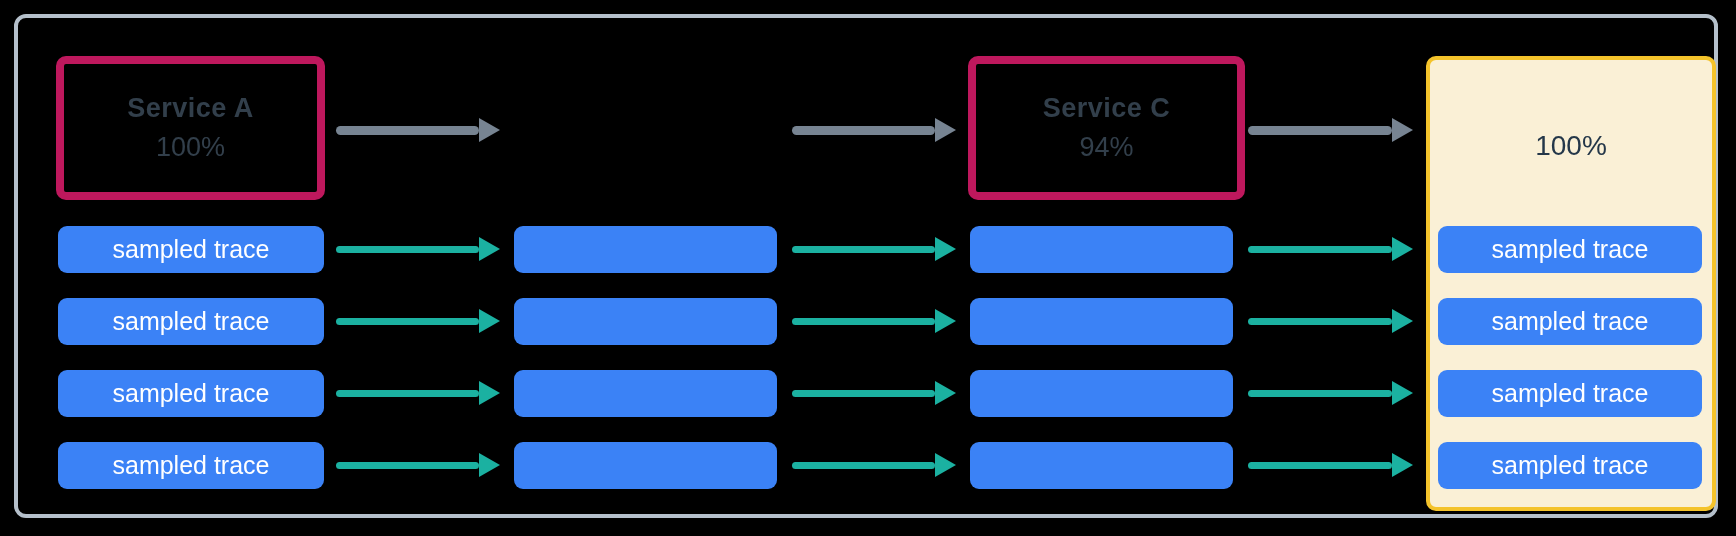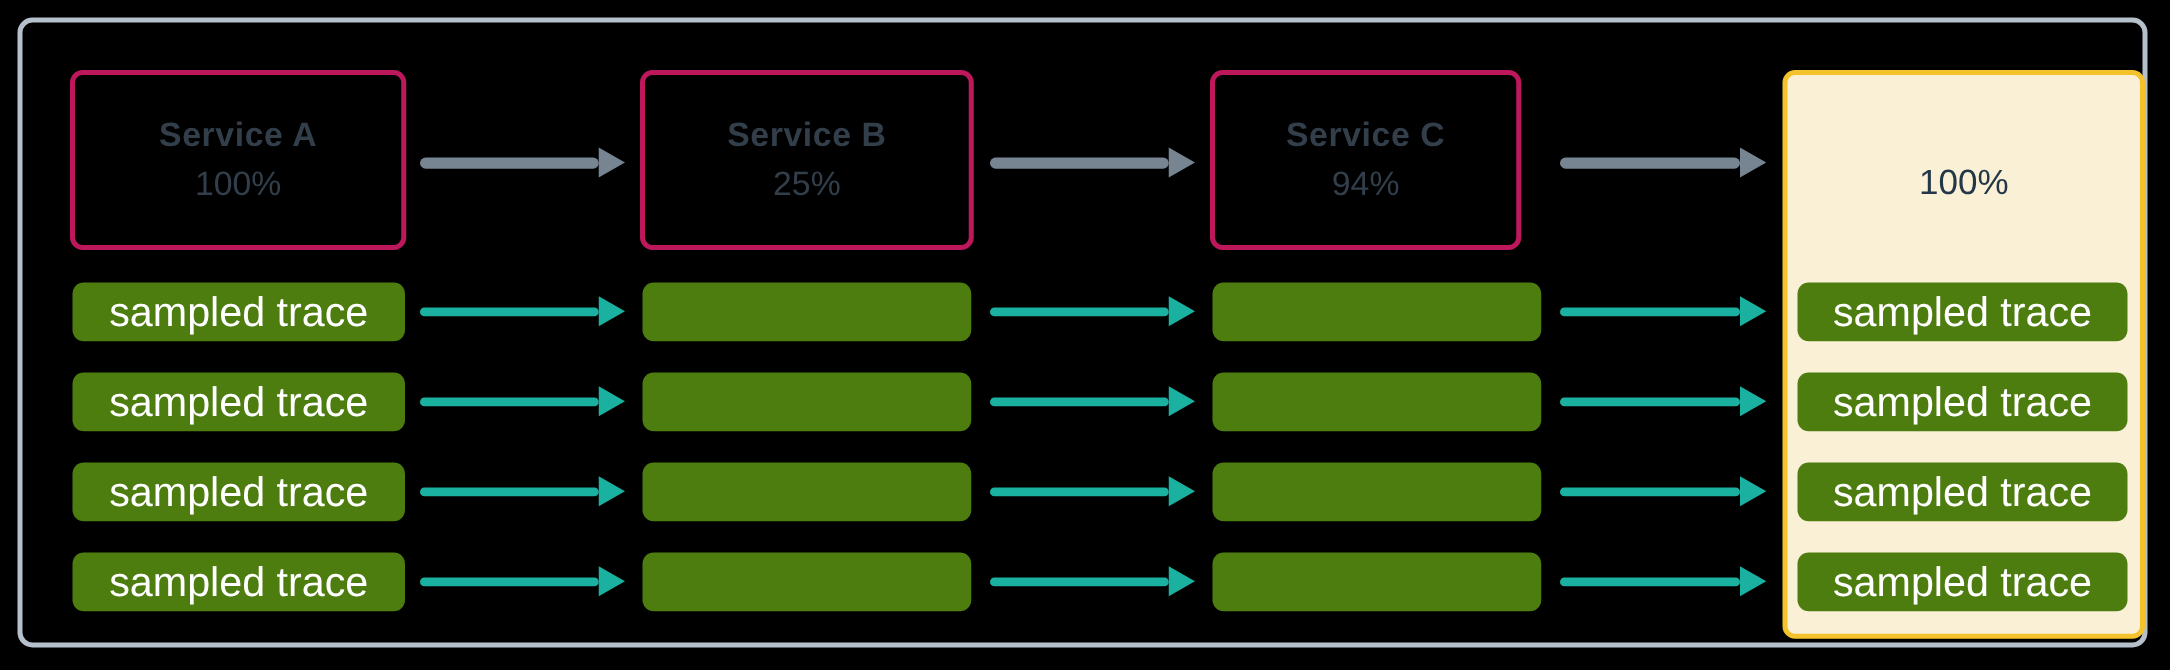--- a/index.html
+++ b/index.html
@@ -18,21 +18,21 @@
     width: 1704px; height: 504px;
     border: 4px solid #B5C0CB;
     border-radius: 12px;
     box-sizing: border-box;
     background: transparent;
   }
   .service-box {
     position: absolute;
     top: 38px;
     height: 144px;
-    border: 4px solid #be185d;
+    border: 8px solid #be185d;
     border-radius: 10px;
     box-sizing: border-box;
     display: flex;
     flex-direction: column;
     align-items: center;
     justify-content: center;
     gap: 8px;
     color: #323F4B;
   }
   .service-box .node-title {
@@ -63,23 +63,23 @@
   .result-box .node-rate {
     position: absolute;
     top: 70px; left: 0; right: 0;
     text-align: center;
     font-size: 28px;
   }
   .trace-bar {
     position: absolute;
     height: 47px;
     border-radius: 9px;
-    background: #4d7c0f;
+    background: #3b82f6;
     color: #FFFFFF;
-    font-size: 33px;
+    font-size: 25px;
     display: flex;
     align-items: center;
     justify-content: center;
     box-sizing: border-box;
   }
   .arrow {
     position: absolute;
     display: flex;
     align-items: center;
   }
@@ -93,21 +93,21 @@
     border-bottom: 12px solid transparent;
   }
   .arrow.gray .shaft { height: 9px; background: #778492; }
   .arrow.gray .head  { border-left: 21px solid #778492; }
   .arrow.teal .shaft { height: 7px; background: #1BB1A1; }
   .arrow.teal .head  { border-left: 21px solid #1BB1A1; }
 
   
   .col-a-box  { left: 38px;  width: 269px; }
   .col-b-box  { left: 494px; width: 267px; }
-  .col-c-box  { left: 950px; width: 249px; }
+  .col-c-box  { left: 950px; width: 277px; }
   .col-a-bar  { left: 40px;   width: 266px; }
   .col-b-bar  { left: 496px;  width: 263px; }
   .col-c-bar  { left: 952px;  width: 263px; }
   .col-r-bar  { left: 1420px; width: 264px; }
   
   .row-1 { top: 208px; }
   .row-2 { top: 280px; }
   .row-3 { top: 352px; }
   .row-4 { top: 424px; }
   
@@ -122,24 +122,20 @@
 </style>
 </head>
 <body>
 
 <div class="outer-frame">
 
   <div class="service-box col-a-box">
     <div class="node-title">Service A</div>
     <div class="node-rate">100%</div>
   </div>
-  <div class="service-box col-b-box">
-    <div class="node-title">Service B</div>
-    <div class="node-rate">25%</div>
-  </div>
   <div class="service-box col-c-box">
     <div class="node-title">Service C</div>
     <div class="node-rate">94%</div>
   </div>
 
   <div class="result-box">
     <div class="node-rate">100%</div>
   </div>
 
   <div class="arrow gray arrow-svc gap-1">

